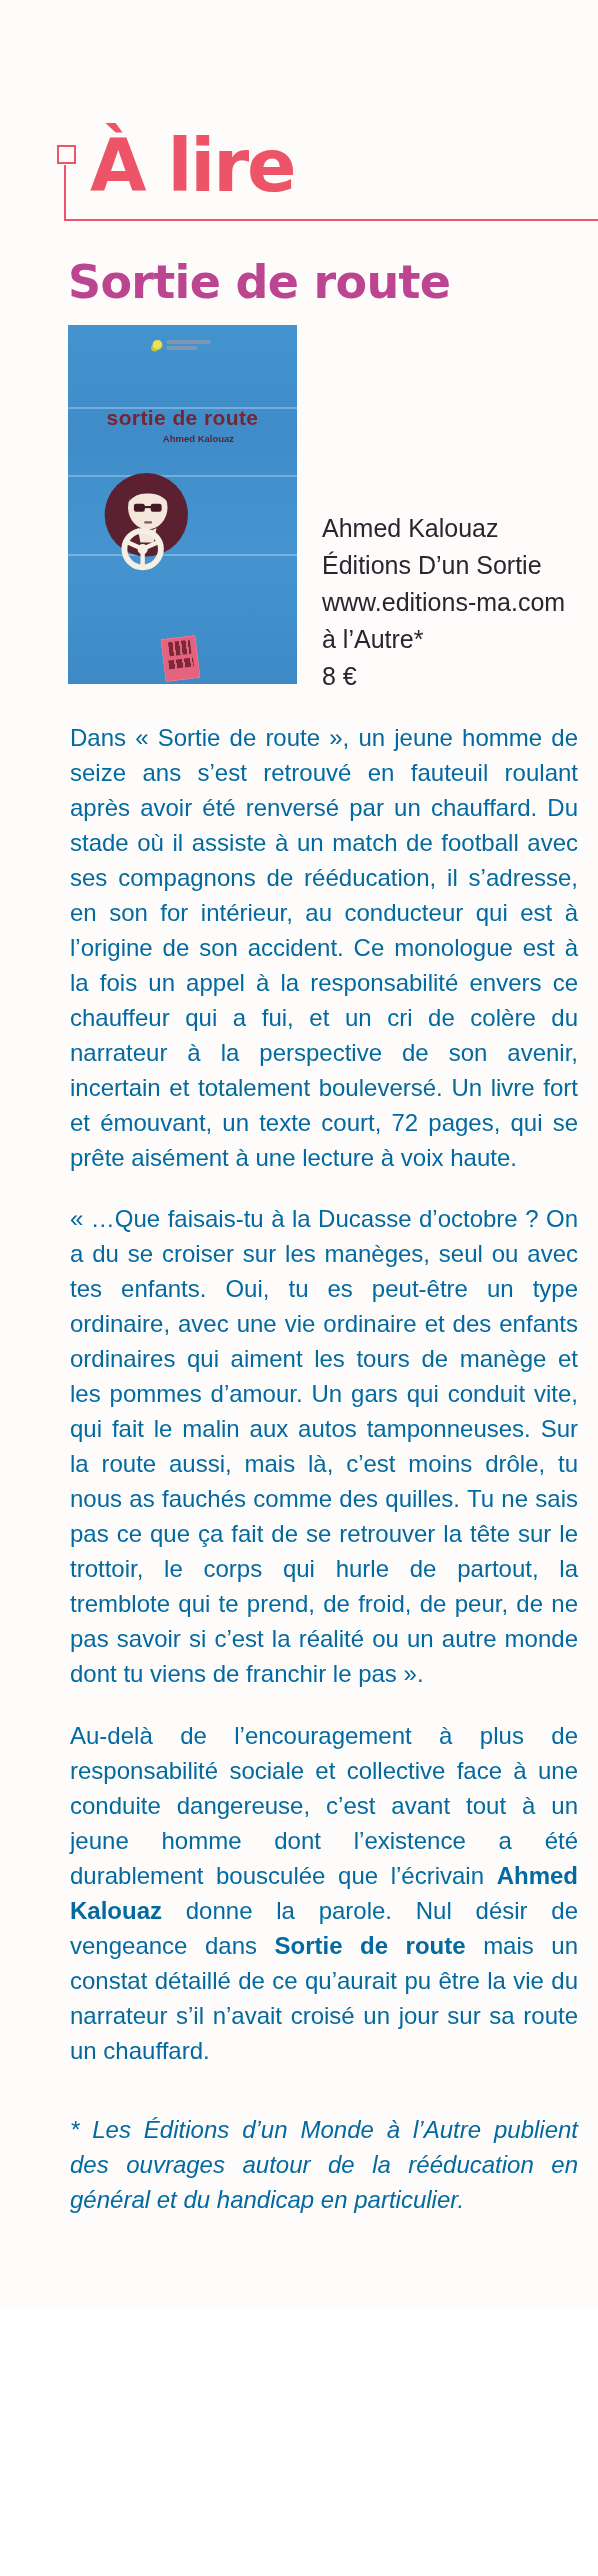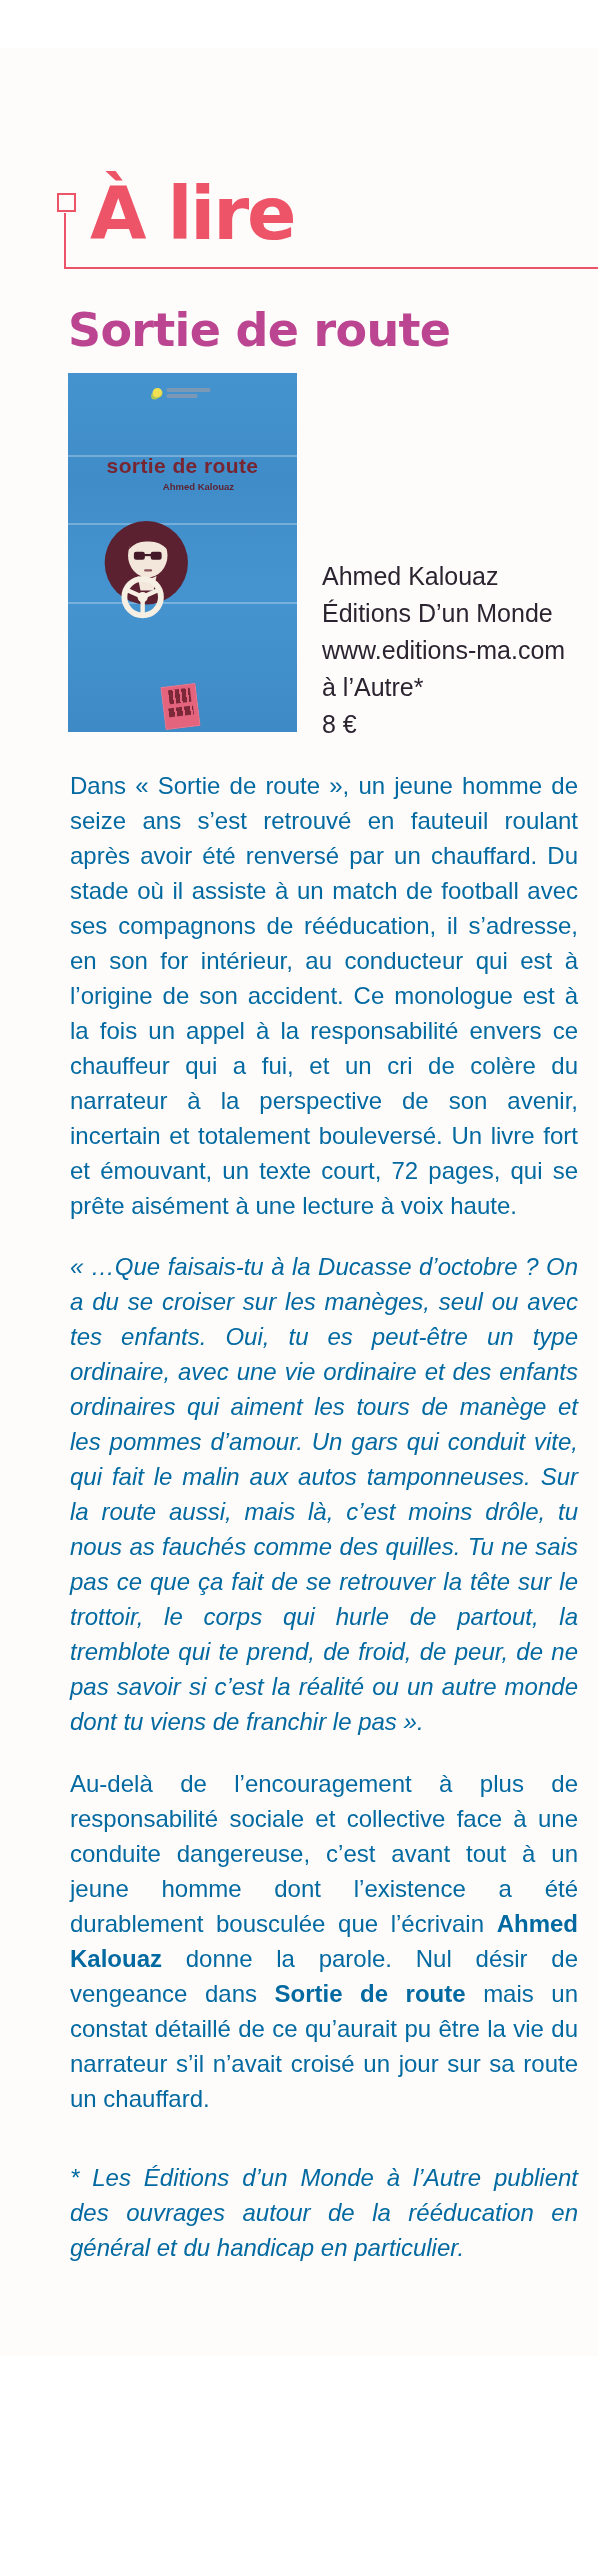--- a/index.html
+++ b/index.html
@@ -3,21 +3,20 @@
 <meta charset="utf-8">
 <style>
   html,body{margin:0;padding:0;background:#ffffff;}
   .page{
     position:relative;
     width:599px;height:2308px;
     background:#fdfcfa;
     font-family:"Liberation Sans",sans-serif;
     color:#2a2430;
     overflow:hidden;
-    margin-top:48px;
   }
   
   .section-bullet{
     position:absolute;left:57px;top:145px;
     width:14.7px;height:14.7px;
     border:2.9px solid #ee5468;background:#fdfcfa;
   }
   .section-connector{
     position:absolute;left:64px;top:165px;
     width:2.2px;height:56px;background:#ee5468;
@@ -86,21 +85,21 @@
     position:absolute;left:322px;top:510px;width:268px;
     font-size:25px;line-height:37px;color:#2a2430;white-space:nowrap;
   }
   
   .article-body{
     position:absolute;left:70px;top:720px;width:508px;
     font-size:24px;line-height:35px;text-align:justify;
     color:#0369a1;
   }
   .article-body p{margin:0 0 26.4px 0;}
-  .quote-paragraph{font-style:italic;}
+  .quote-paragraph{}
   .closing-paragraph{margin-bottom:44px !important;}
   .footnote{font-style:italic;margin:0;}
   
   .page-footer{
     position:absolute;left:72px;top:2474px;
     font-size:25px;line-height:1.2;white-space:nowrap;
   }
   .footer-magazine{color:#ee5468;margin-right:10.3px;}
   .footer-issue{color:#2a2430;}
 </style>
@@ -147,21 +146,21 @@
     </svg>
 
     <div class="cover-stamp">
       <div class="stamp-row row-a"></div>
       <div class="stamp-row row-b"></div>
     </div>
   </div>
 
   <div class="book-info">
     <div>Ahmed Kalouaz</div>
-    <div>Éditions D’un Monde</div>
+    <div>Éditions D’un Sortie</div>
     <div>www.editions-ma.com</div>
     <div>à l’Autre*</div>
     <div>8 €</div>
   </div>
 
   <div class="article-body">
     <p class="intro-paragraph">Dans « Sortie de route », un jeune homme de seize ans s’est retrouvé en fauteuil roulant après avoir été renversé par un chauffard. Du stade où il assiste à un match de football avec ses compagnons de rééducation, il s’adresse, en son for intérieur, au conducteur qui est à l’origine de son accident. Ce monologue est à la fois un appel à la responsabilité envers ce chauffeur qui a fui, et un cri de colère du narrateur à la perspective de son avenir, incertain et totalement bouleversé. Un livre fort et émouvant, un texte court, 72 pages, qui se prête aisément à une lecture à voix haute.</p>
     <p class="quote-paragraph">« …Que faisais-tu à la Ducasse d’octobre ? On a du se croiser sur les manèges, seul ou avec tes enfants. Oui, tu es peut-être un type ordinaire, avec une vie ordinaire et des enfants ordinaires qui aiment les tours de manège et les pommes d’amour. Un gars qui conduit vite, qui fait le malin aux autos tamponneuses. Sur la route aussi, mais là, c’est moins drôle, tu nous as fauchés comme des quilles. Tu ne sais pas ce que ça fait de se retrouver la tête sur le trottoir, le corps qui hurle de partout, la tremblote qui te prend, de froid, de peur, de ne pas savoir si c’est la réalité ou un autre monde dont tu viens de franchir le pas ».</p>
     <p class="closing-paragraph"><span>Au-delà de l’encouragement à plus de responsabilité sociale et collective face à une conduite dangereuse, c’est avant tout à un jeune homme dont l’existence a été durablement bousculée que l’écrivain </span><b>Ahmed Kalouaz</b><span> donne la parole. Nul désir de vengeance dans </span><b>Sortie de route</b><span> mais un constat détaillé de ce qu’aurait pu être la vie du narrateur s’il n’avait croisé un jour sur sa route un chauffard.</span></p>
     <p class="footnote">* Les Éditions d’un Monde à l’Autre publient des ouvrages autour de la rééducation en général et du handicap en particulier.</p>

